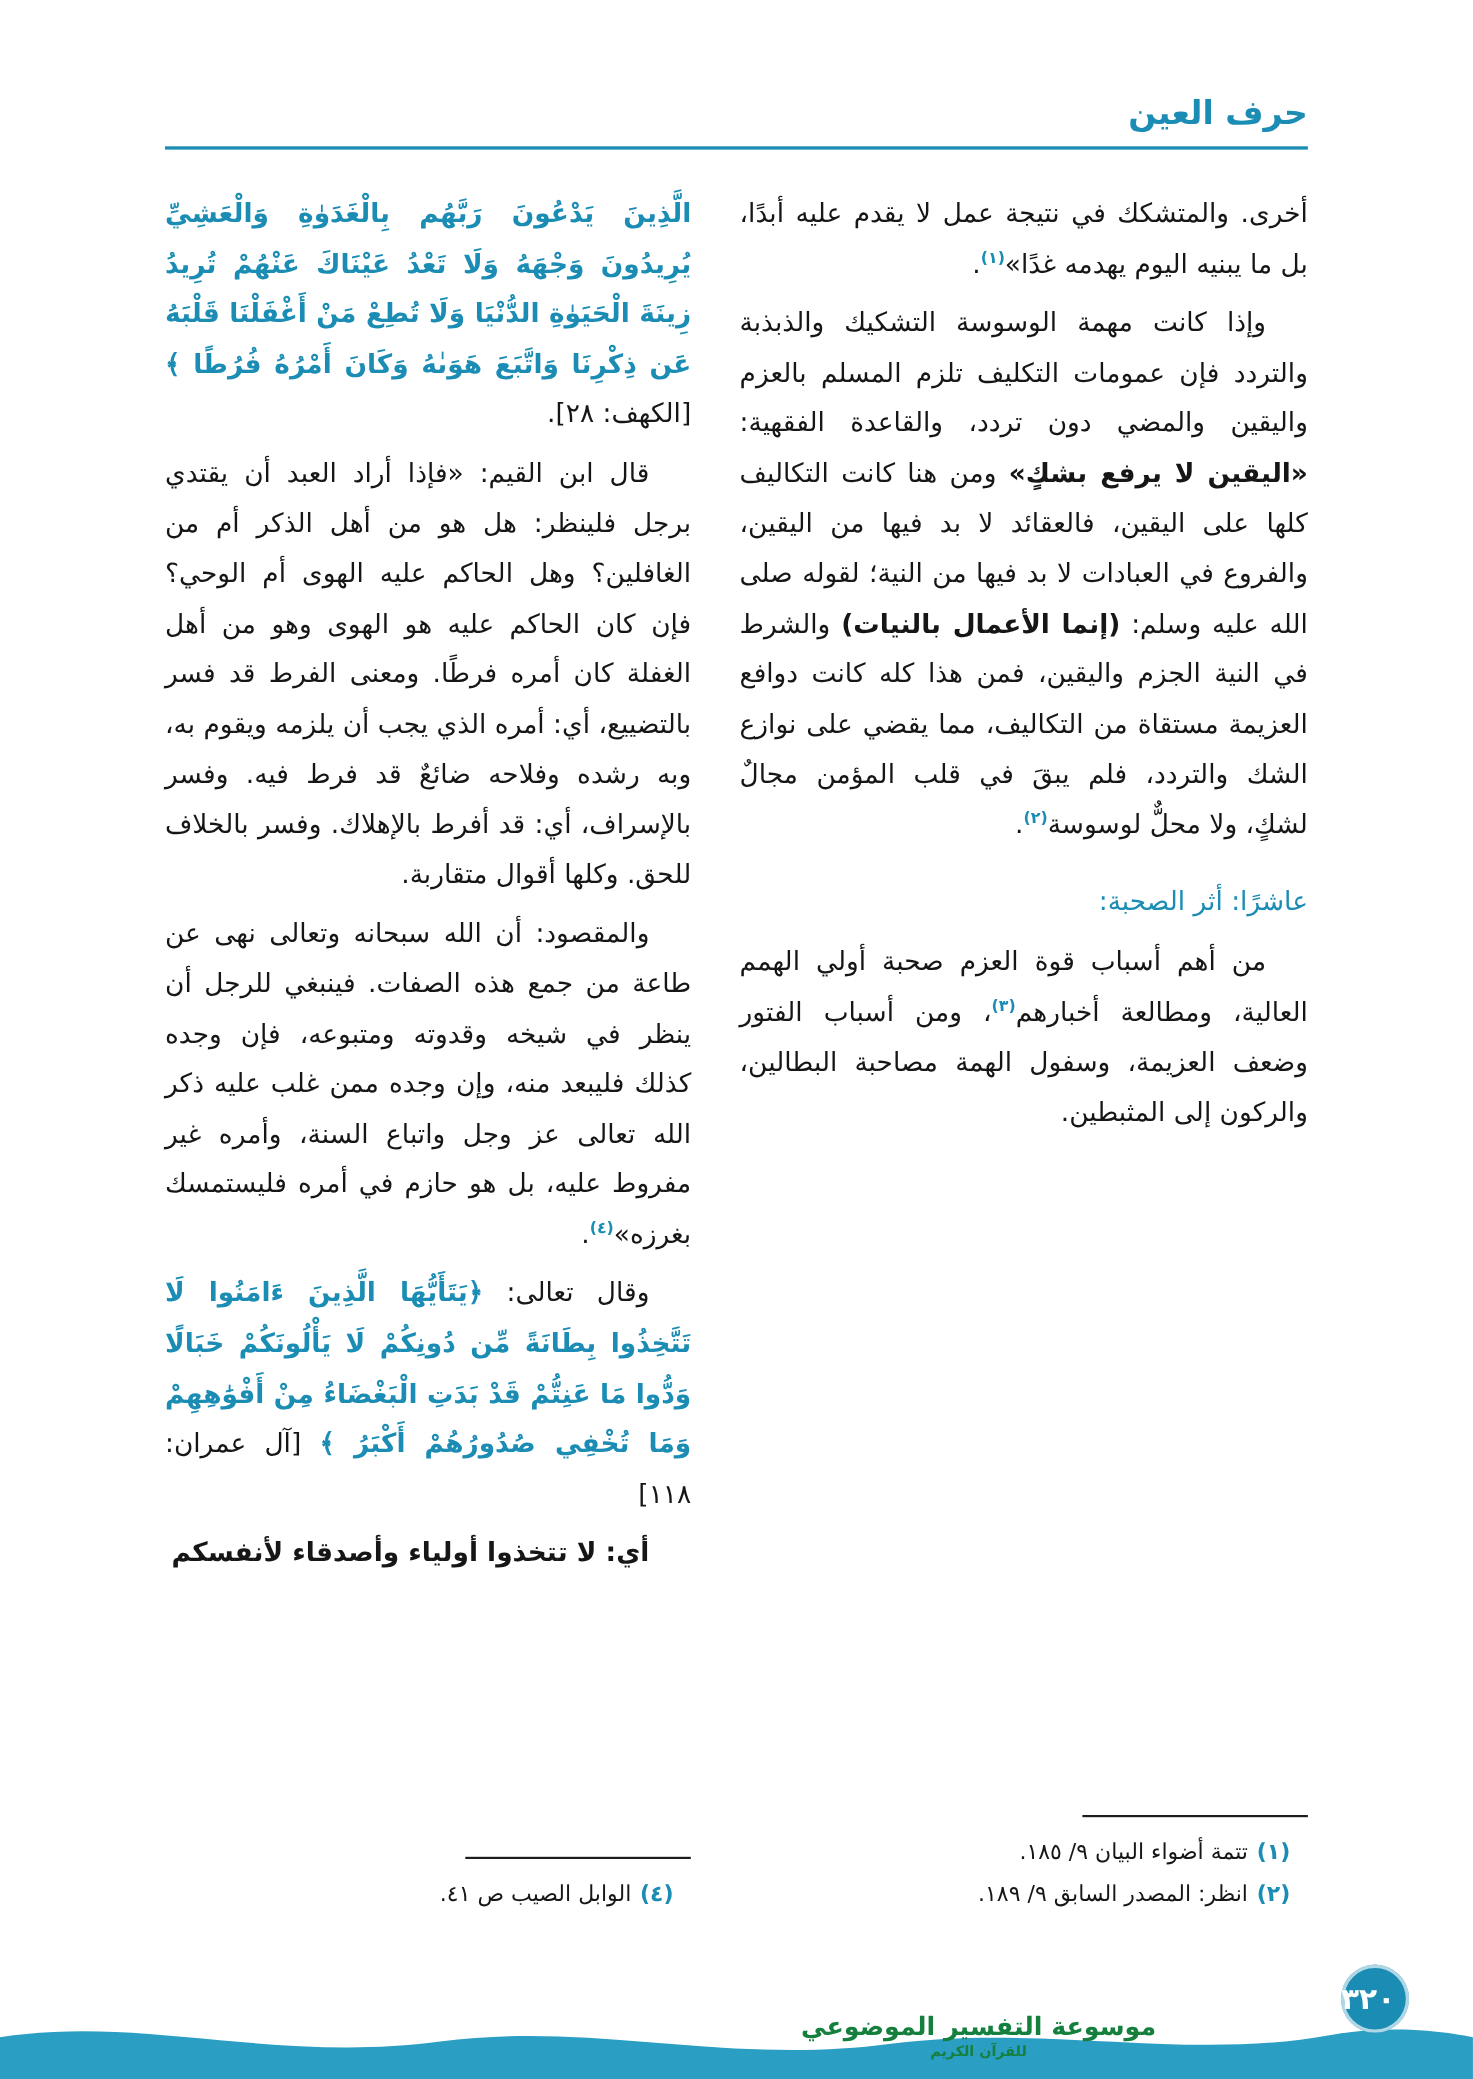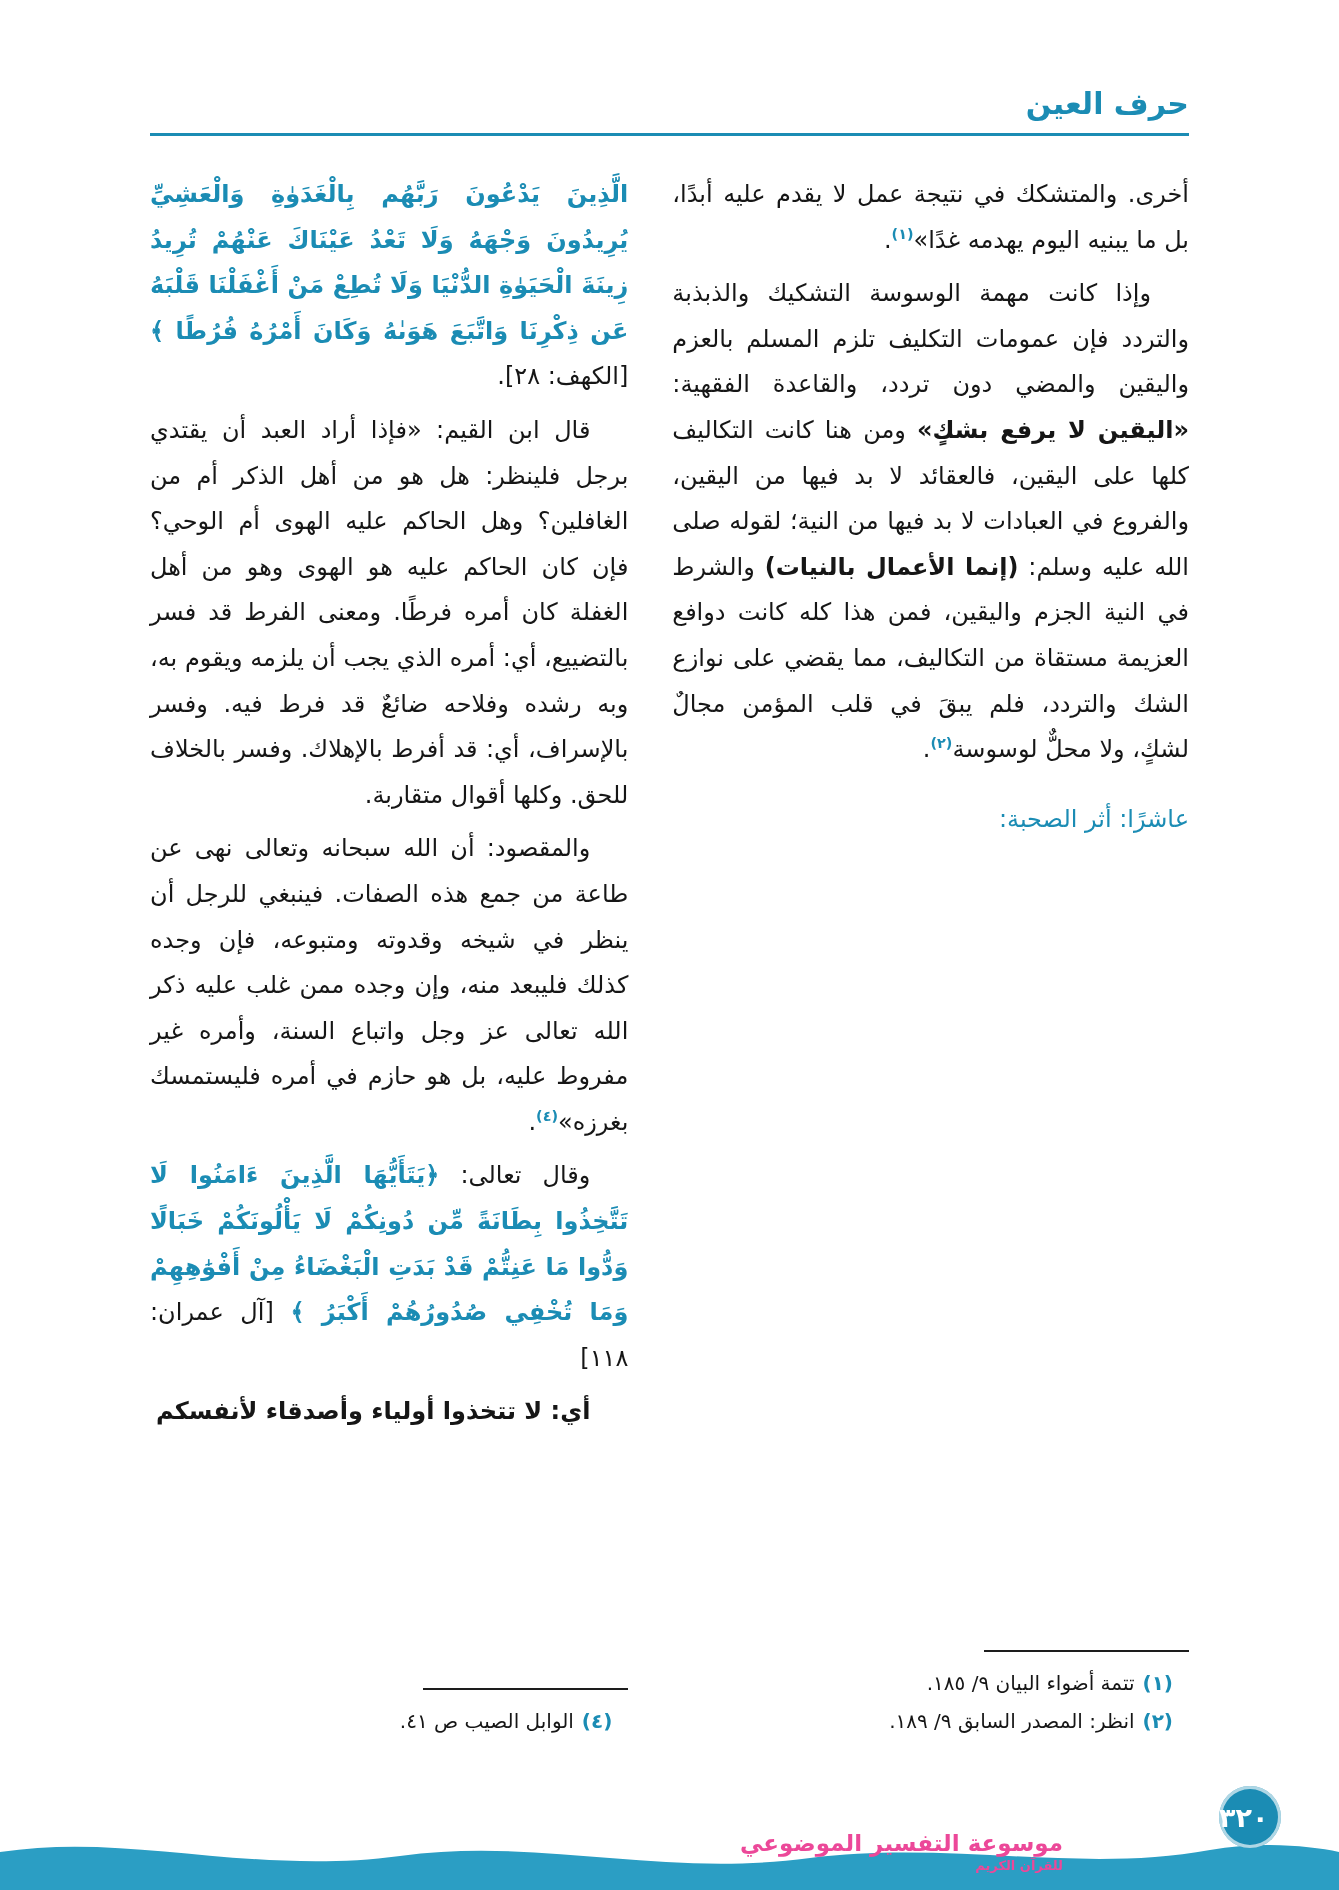--- a/index.html
+++ b/index.html
@@ -47,22 +47,22 @@
   .seg-sup{color:var(--accent);font-size:0.6em;vertical-align:super;font-weight:bold;}
   .footnotes{margin-top:auto;padding-top:8px;}
   .footnote-rule{width:205px;border-top:2px solid #1d1d1d;margin-bottom:12px;}
   .footnote{font-size:20px;line-height:1.9;padding-right:16px;text-align:start;}
   .fn-num{color:var(--accent);font-weight:bold;margin-left:8px;}
   .page-footer{position:absolute;left:0;right:0;bottom:0;height:135px;pointer-events:none;}
   .wave-svg{position:absolute;bottom:0;left:0;width:100%;height:100px;display:block;}
   .wave-back{fill:var(--wave);opacity:0.45;}
   .wave-front{fill:var(--wave);}
   .logo{
-    position:absolute;bottom:16px;right:276px;text-align:right;
-    color:#ec4899;direction:rtl;line-height:1.25;
+    position:absolute;bottom:16px;right:288px;text-align:center;
+    color:#15803d;direction:rtl;line-height:1.25;
   }
   .logo-line1{font-size:23px;font-weight:bold;}
   .logo-line2{font-size:13px;font-weight:bold;}
   .page-number-circle{
     position:absolute;right:58px;bottom:42px;width:62px;height:62px;
     border-radius:50%;background:var(--accent);
     display:flex;align-items:center;justify-content:flex-end;
     color:#ffffff;font-size:27px;font-weight:bold;
     box-shadow:0 0 0 3px rgba(255,255,255,0.65) inset;
   }
@@ -75,20 +75,21 @@
   <header class="page-header">
     <h1 class="section-title">حرف العين</h1>
     <div class="header-rule"></div>
   </header>
 
   <main class="columns">
     <section class="col" id="col-right">
         <p class="para cont"><span class="seg-body">أخرى. والمتشكك في نتيجة عمل لا يقدم عليه أبدًا، بل ما يبنيه اليوم يهدمه غدًا»</span><span class="seg-sup">(١)</span><span class="seg-body">.</span></p>
         <p class="para body"><span class="seg-body">وإذا كانت مهمة الوسوسة التشكيك والذبذبة والتردد فإن عمومات التكليف تلزم المسلم بالعزم واليقين والمضي دون تردد، والقاعدة الفقهية: </span><span class="seg-bold">«اليقين لا يرفع بشكٍ»</span><span class="seg-body"> ومن هنا كانت التكاليف كلها على اليقين، فالعقائد لا بد فيها من اليقين، والفروع في العبادات لا بد فيها من النية؛ لقوله صلى الله عليه وسلم: </span><span class="seg-bold">(إنما الأعمال بالنيات)</span><span class="seg-body"> والشرط في النية الجزم واليقين، فمن هذا كله كانت دوافع العزيمة مستقاة من التكاليف، مما يقضي على نوازع الشك والتردد، فلم يبقَ في قلب المؤمن مجالٌ لشكٍ، ولا محلٌّ لوسوسة</span><span class="seg-sup">(٢)</span><span class="seg-body">.</span></p>
         <p class="para heading"><span class="seg-heading">عاشرًا: أثر الصحبة:</span></p>
+        <p class="para body"><span class="seg-body">من أهم أسباب قوة العزم صحبة أولي الهمم العالية، ومطالعة أخبارهم</span><span class="seg-sup">(٣)</span><span class="seg-body">، ومن أسباب الفتور وضعف العزيمة، وسفول الهمة مصاحبة البطالين، والركون إلى المثبطين.</span></p>
         <div class="footnotes">
           <div class="footnote-rule"></div>
           <p class="footnote"><span class="fn-num">(١)</span><span>تتمة أضواء البيان ٩/ ١٨٥.</span></p>
           <p class="footnote"><span class="fn-num">(٢)</span><span>انظر: المصدر السابق ٩/ ١٨٩.</span></p>
         </div>
       </section>
     <section class="col" id="col-left">
         <p class="para cont"><span class="seg-quran">الَّذِينَ يَدْعُونَ رَبَّهُم بِالْغَدَوٰةِ وَالْعَشِيِّ يُرِيدُونَ وَجْهَهُ وَلَا تَعْدُ عَيْنَاكَ عَنْهُمْ تُرِيدُ زِينَةَ الْحَيَوٰةِ الدُّنْيَا وَلَا تُطِعْ مَنْ أَغْفَلْنَا قَلْبَهُ عَن ذِكْرِنَا وَاتَّبَعَ هَوَىٰهُ وَكَانَ أَمْرُهُ فُرُطًا ﴾</span><span class="seg-body"> [الكهف: ٢٨].</span></p>
         <p class="para body"><span class="seg-body">قال ابن القيم: </span><span class="seg-body">«فإذا أراد العبد أن يقتدي برجل فلينظر: هل هو من أهل الذكر أم من الغافلين؟ وهل الحاكم عليه الهوى أم الوحي؟ فإن كان الحاكم عليه هو الهوى وهو من أهل الغفلة كان أمره فرطًا. ومعنى الفرط قد فسر بالتضييع، أي: أمره الذي يجب أن يلزمه ويقوم به، وبه رشده وفلاحه ضائعٌ قد فرط فيه. وفسر بالإسراف، أي: قد أفرط بالإهلاك. وفسر بالخلاف للحق. وكلها أقوال متقاربة.</span></p>
         <p class="para body"><span class="seg-body">والمقصود: أن الله سبحانه وتعالى نهى عن طاعة من جمع هذه الصفات. فينبغي للرجل أن ينظر في شيخه وقدوته ومتبوعه، فإن وجده كذلك فليبعد منه، وإن وجده ممن غلب عليه ذكر الله تعالى عز وجل واتباع السنة، وأمره غير مفروط عليه، بل هو حازم في أمره فليستمسك بغرزه»</span><span class="seg-sup">(٤)</span><span class="seg-body">.</span></p>

